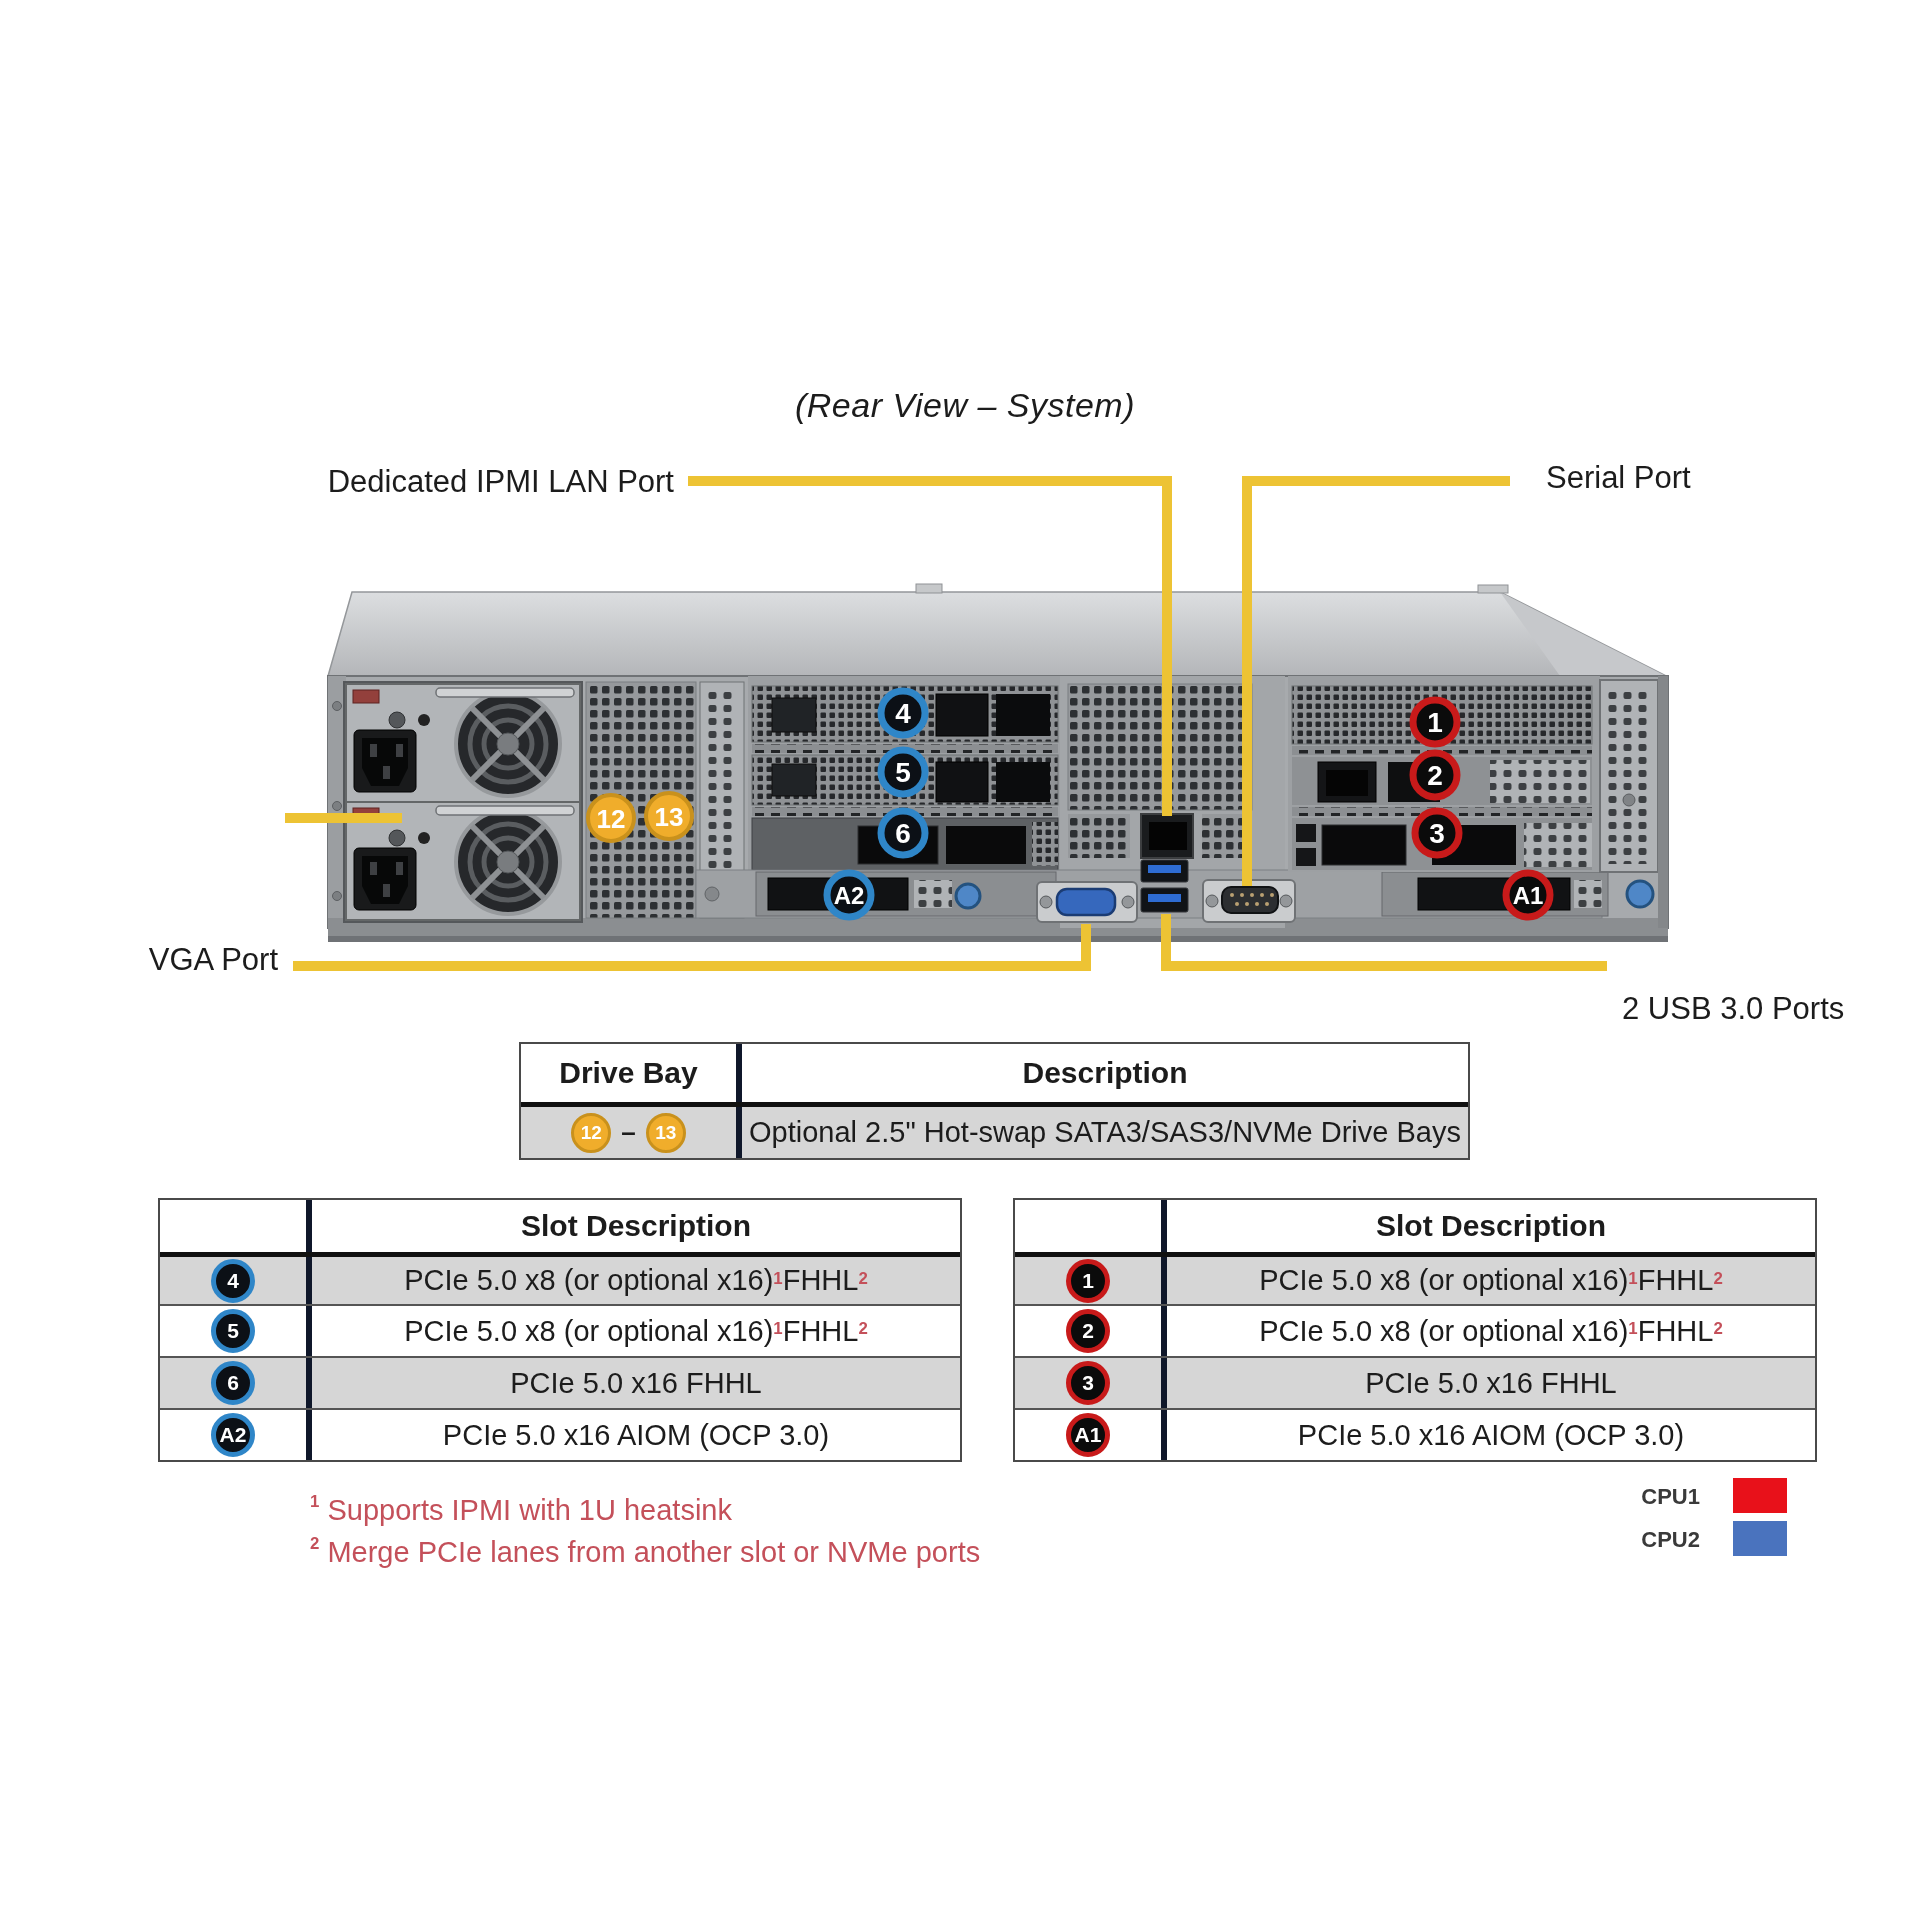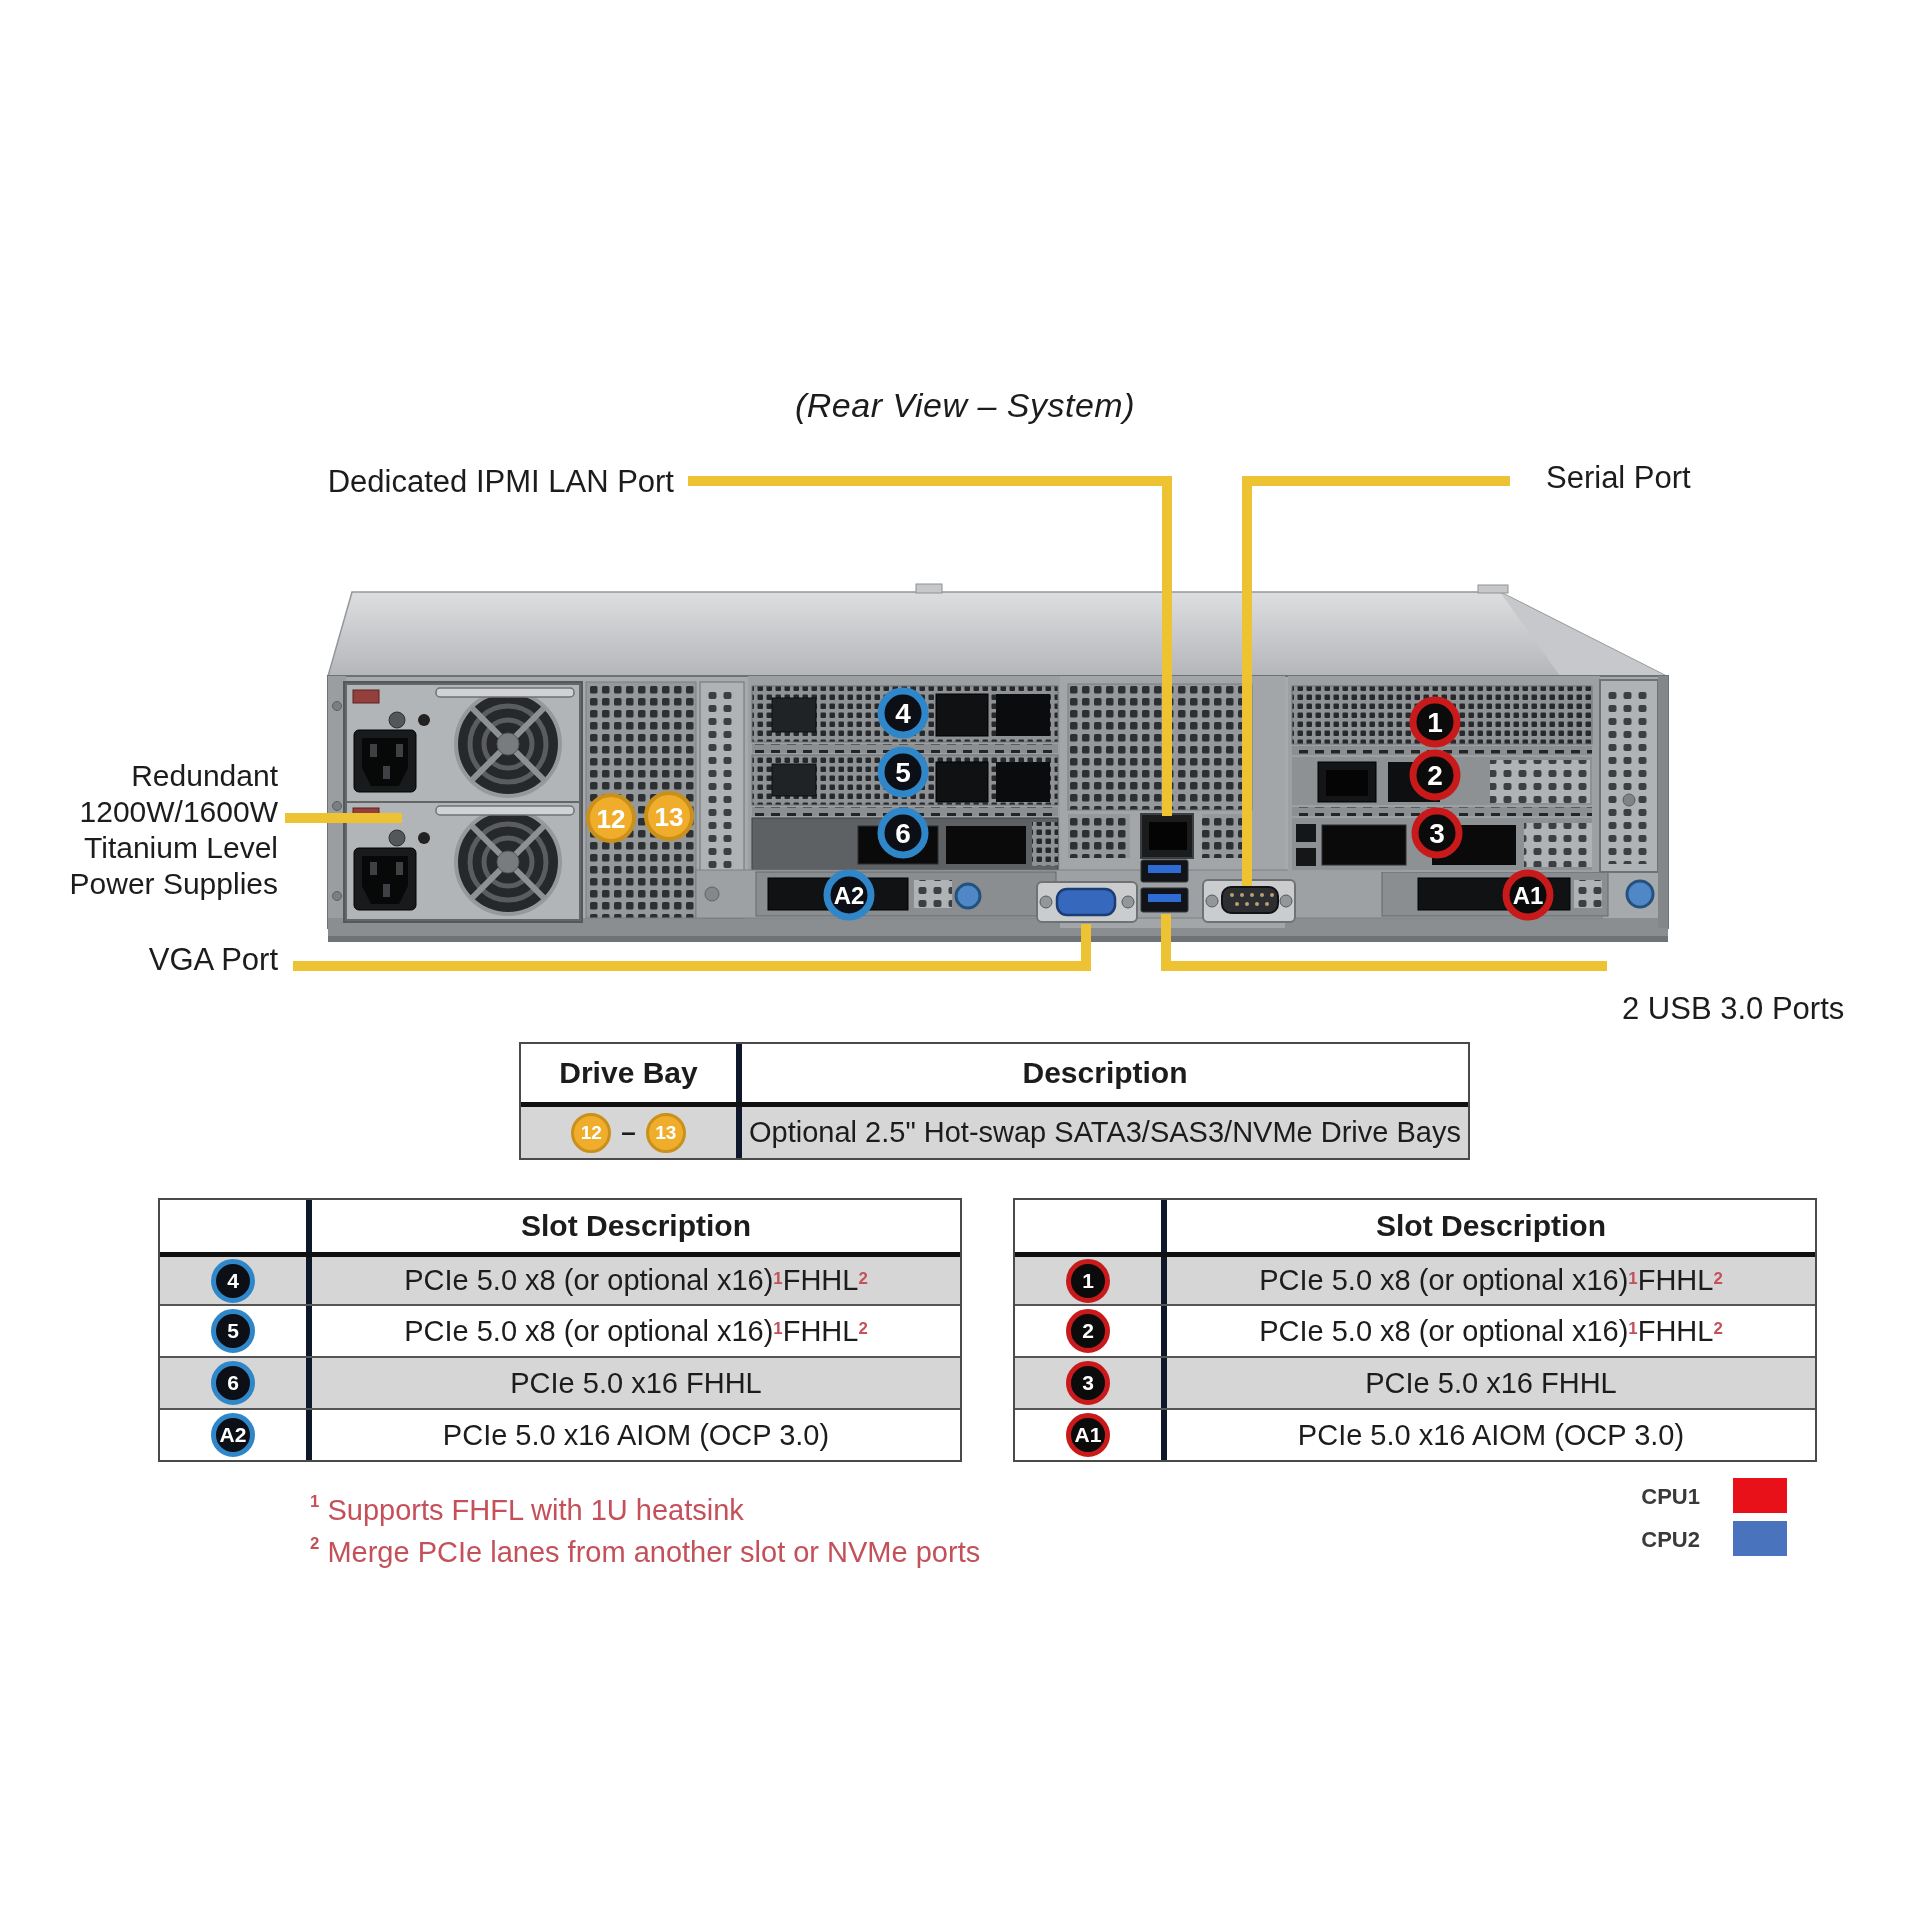--- a/index.html
+++ b/index.html
@@ -282,26 +282,20 @@
       <path d="M1166 914 V966 H1607"></path>
     </g>
   </svg>
 
   <div class="abs fig-title" style="left:655px;top:386px;width:620px;">(Rear View – System)</div>
 
   <div class="abs callout right" style="left:244px;top:464px;width:430px;">Dedicated IPMI LAN Port</div>
 
   <div class="abs callout" style="left:1524px;top:460px;margin-left:22px;">Serial Port</div>
 
-  <div class="abs psu-label" style="left:30px;top:758px;width:248px;">
-    <div>Redundant</div>
-    <div>1200W/1600W</div>
-    <div>Titanium Level</div>
-    <div>Power Supplies</div>
-  </div>
 
   <div class="abs callout right" style="left:80px;top:942px;width:198px;">VGA Port</div>
 
   <div class="abs callout" style="left:1622px;top:991px;">2 USB 3.0 Ports</div>
 
   <div class="tbl" style="left:519px;top:1042px;width:951px;">
     <div class="trow thead" style="height:58px;">
       <div class="tcell c1" style="width:221px;">Drive Bay</div>
       <div class="tcell" style="flex:1;">Description</div>
     </div>
@@ -431,21 +425,21 @@
       <div class="tcell" style="flex:1;">
         <span>PCIe 5.0 x16 AIOM (OCP 3.0)</span>
           <sup></sup>
           <span></span>
           <sup></sup>
       </div>
     </div>
   </div>
 
   <div class="abs footnotes" style="left:310px;top:1486px;">
-    <div><sup>1</sup><span> Supports FHFL with 1U heatsink</span></div>
+    <div><sup>1</sup><span> Supports IPMI with 1U heatsink</span></div>
     <div><sup>2</sup><span> Merge PCIe lanes from another slot or NVMe ports</span></div>
   </div>
 
   <div class="abs" style="left:1560px;top:1484px;">
     <span class="legend-label">CPU1</span>
   </div>
   <div class="legend-swatch" style="left: 1733px; top: 1478px; background: rgb(232, 17, 26);"></div>
   <div class="abs" style="left:1560px;top:1527px;">
     <span class="legend-label">CPU2</span>
   </div>

